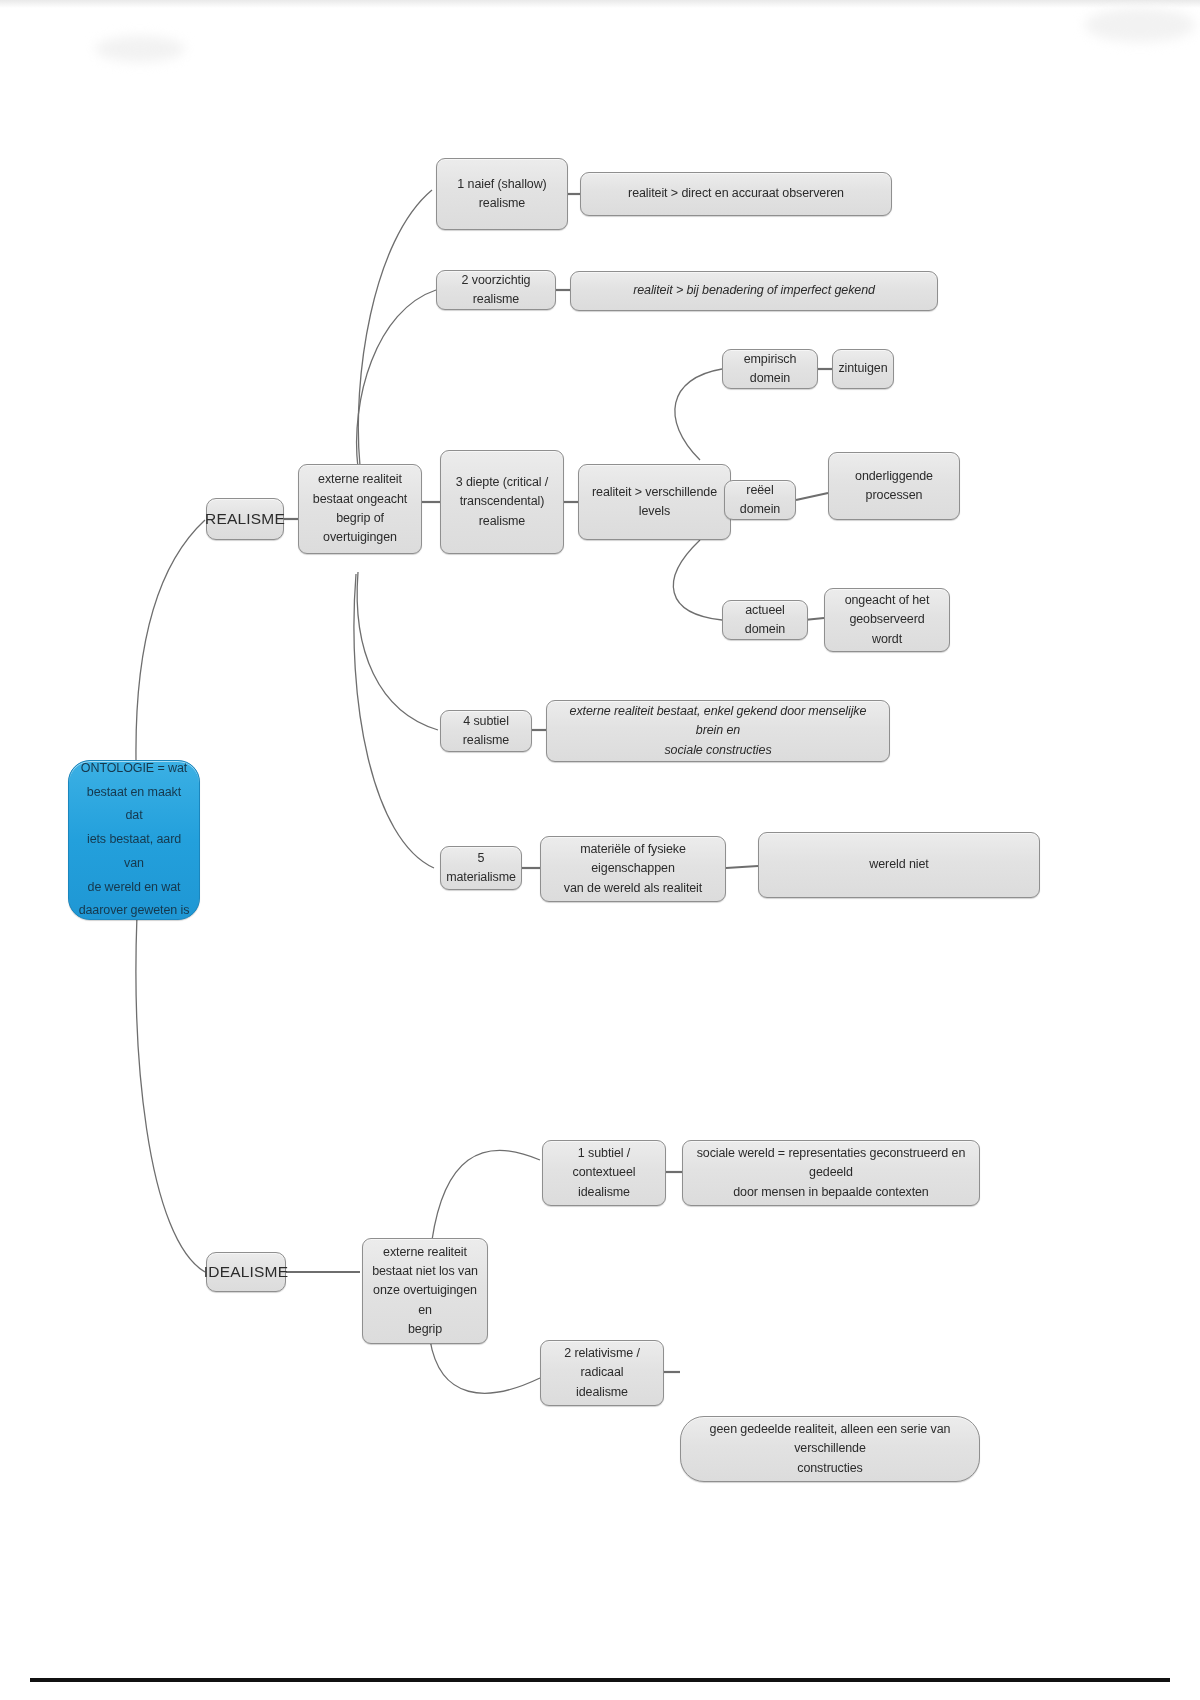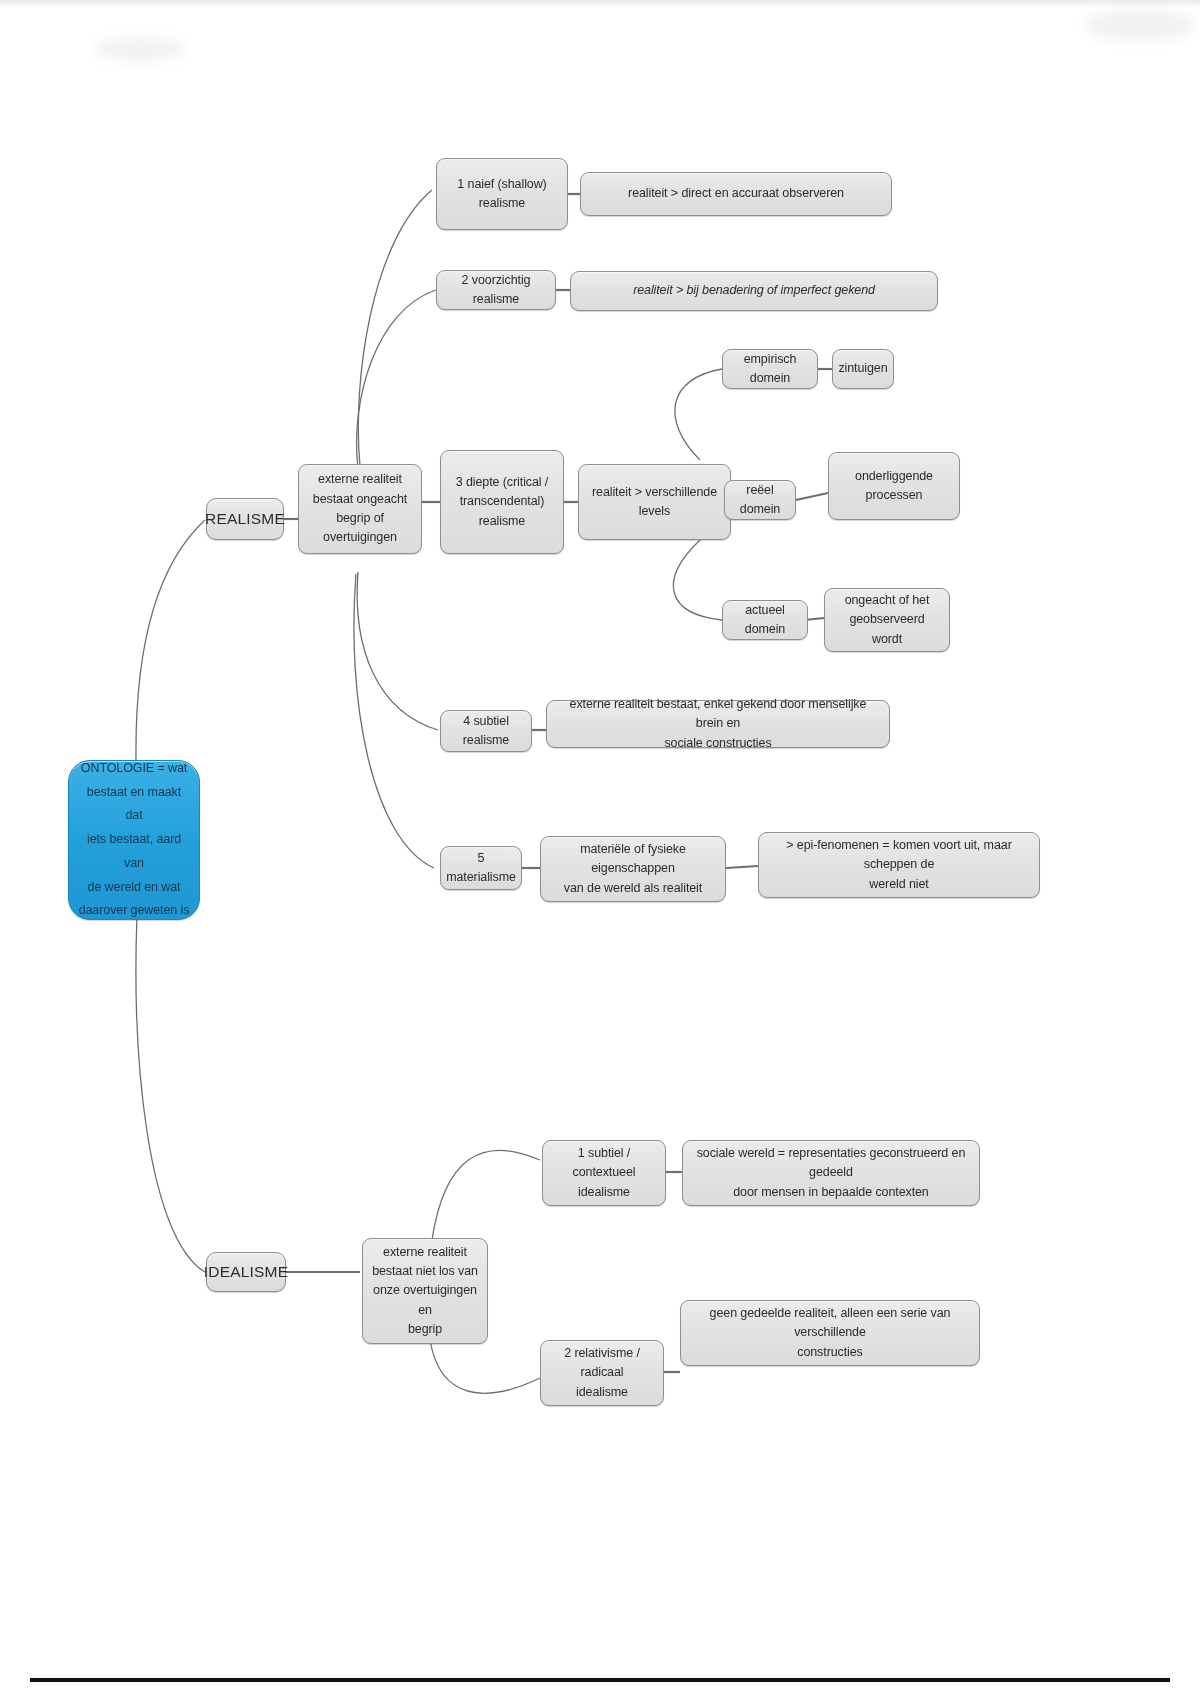--- a/index.html
+++ b/index.html
@@ -184,39 +184,38 @@
   <div class="node" style="left:824px;top:588px;width:126px;height:64px;">
     <div>
       <span>ongeacht of het</span>
       <span>geobserveerd wordt</span>
     </div>
   </div>
 
   <div class="node" style="left:440px;top:710px;width:92px;height:42px;">
     <span>4 subtiel realisme</span>
   </div>
-  <div class="node" style="left:546px;top:700px;width:344px;height:48px;">
+  <div class="node" style="left:546px;top:700px;width:344px;height:62px;font-style:italic;">
     <div>
       <span>externe realiteit bestaat, enkel gekend door menselijke brein en</span>
       <span>sociale constructies</span>
     </div>
   </div>
 
   <div class="node" style="left:440px;top:846px;width:82px;height:44px;">
     <span>5 materialisme</span>
   </div>
   <div class="node" style="left:540px;top:836px;width:186px;height:66px;">
     <div>
       <span>materiële of fysieke eigenschappen</span>
       <span>van de wereld als realiteit</span>
     </div>
   </div>
   <div class="node" style="left:758px;top:832px;width:282px;height:66px;">
     <div>
-      <span>&gt; epi-fenomenen = komen voort uit, maar scheppen de</span>
       <span>wereld niet</span>
     </div>
   </div>
 
   <div class="node branch-title" style="left:206px;top:1252px;width:80px;height:40px;">
     <span>IDEALISME</span>
   </div>
 
   <div class="node" style="left:362px;top:1238px;width:126px;height:106px;">
     <div>
@@ -239,21 +238,21 @@
       <span>door mensen in bepaalde contexten</span>
     </div>
   </div>
 
   <div class="node" style="left:540px;top:1340px;width:124px;height:66px;">
     <div>
       <span>2 relativisme / radicaal</span>
       <span>idealisme</span>
     </div>
   </div>
-  <div class="node" style="left:680px;top:1300px;width:300px;height:66px;">
+  <div class="node" style="left:680px;top:1416px;width:300px;height:66px;border-radius:24px;">
     <div>
       <span>geen gedeelde realiteit, alleen een serie van verschillende</span>
       <span>constructies</span>
     </div>
   </div>
 
   <div class="page-rule"></div>
 </div>
 
 </body></html>

